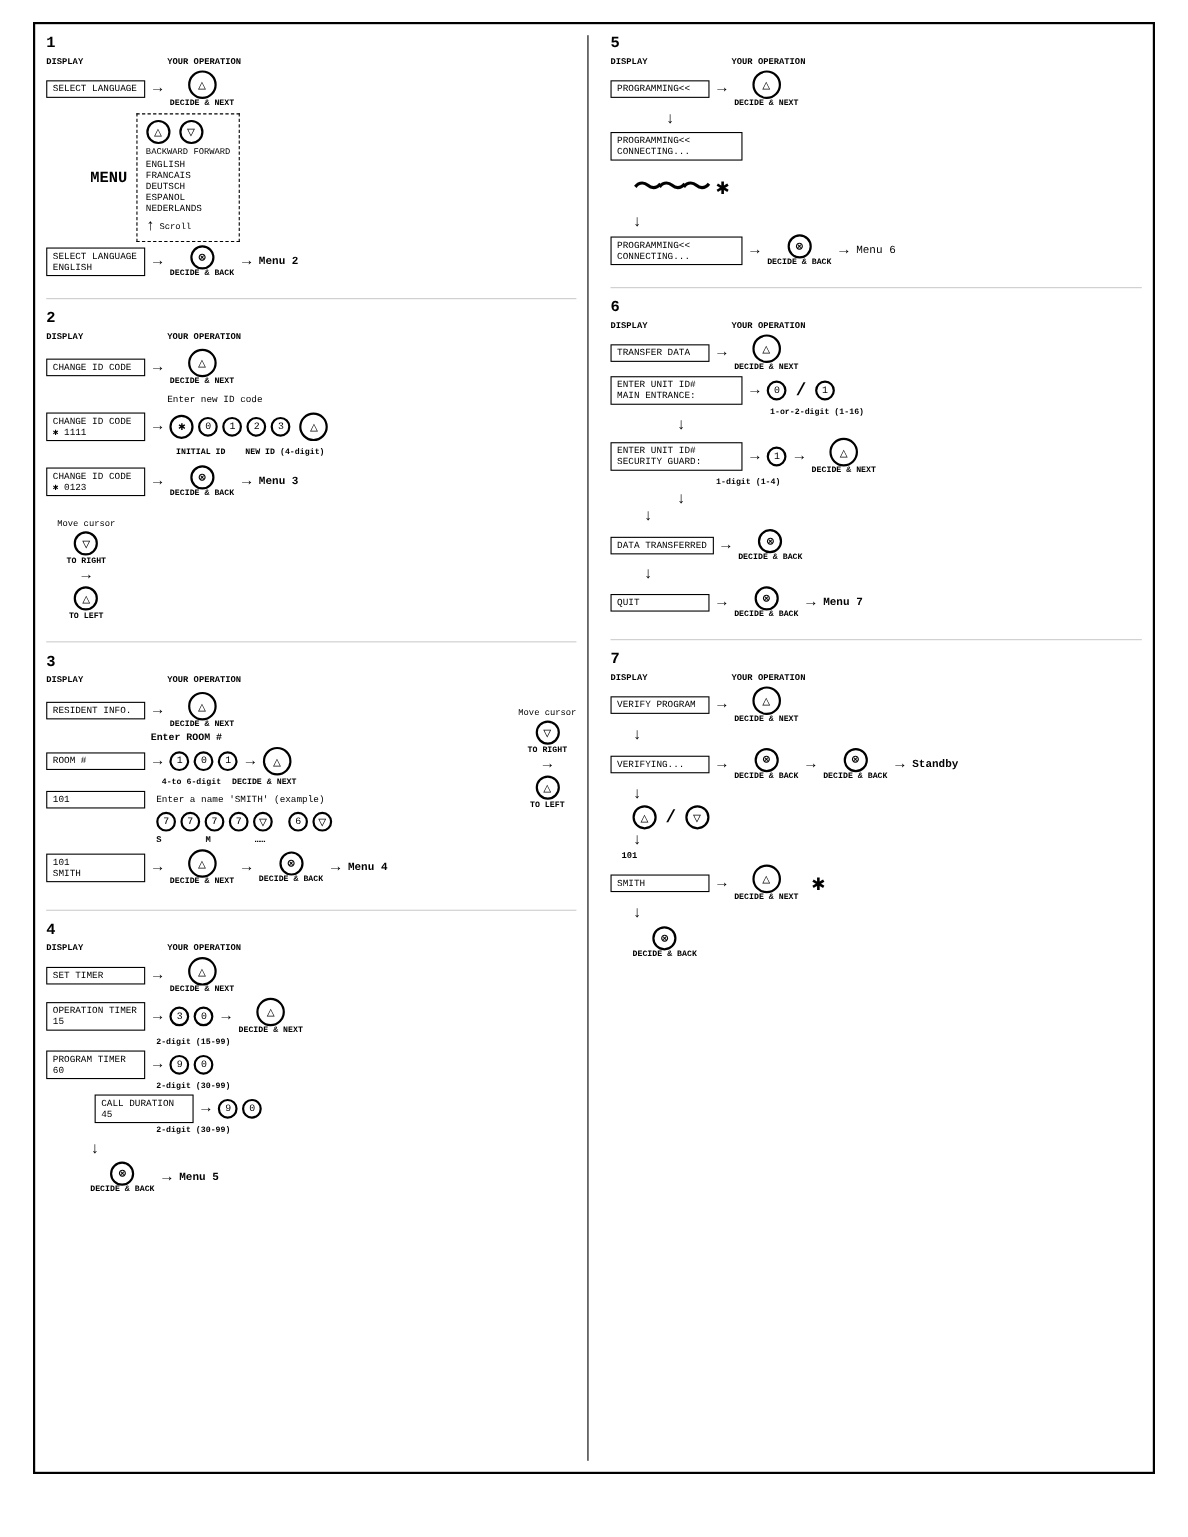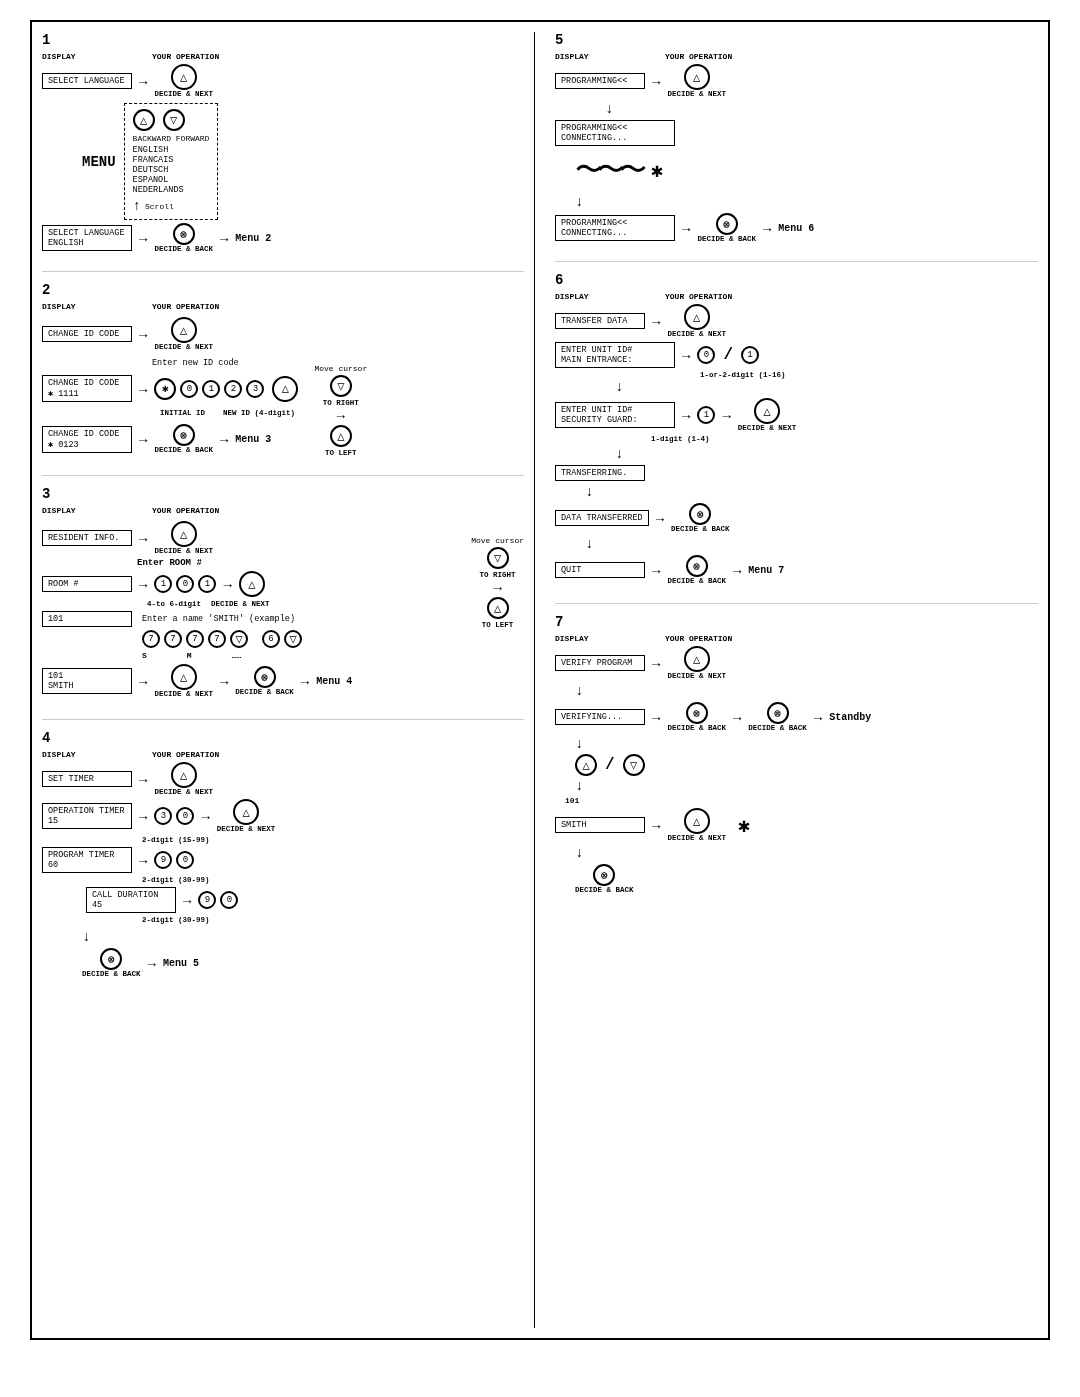--- a/index.html
+++ b/index.html
@@ -216,21 +216,21 @@
 
       <div class="section-divider"></div>
 
       <div class="section">
         <div class="section-num">2</div>
         <div class="col-header-row">
           <div class="col-header-display">DISPLAY</div>
           <div>YOUR OPERATION</div>
         </div>
 
-        <div style="display:flex;align-items:flex-end;gap:6px;">
+        <div style="display:flex;align-items:flex-start;gap:6px;flex-direction:column;">
           <div style="display:flex;flex-direction:column;gap:4px;">
 
             <div class="flow-row">
               <div class="box">CHANGE ID CODE</div>
               <span class="arrow">→</span>
               <div style="display:inline-flex;flex-direction:column;align-items:center;">
                 <div class="circle circle-lg">
                     <span style="font-size:12px;">△</span>
                   </div>
                 <div class="label-sm">DECIDE &amp; NEXT</div>
@@ -500,21 +500,21 @@
         <div class="flow-row">
           <div class="box box-wide">PROGRAMMING&lt;&lt;<br>CONNECTING...</div>
           <span class="arrow">→</span>
           <div style="display:inline-flex;flex-direction:column;align-items:center;">
             <div class="circle">
                 <span style="font-size:11px;">⊗</span>
               </div>
             <div class="label-sm">DECIDE &amp; BACK</div>
           </div>
           <span class="arrow">→</span>
-          <span style="font-size:10px;font-weight:bold;">Menu 6</span>
+          <span style="font-size:10px;font-weight:normal;">Menu 6</span>
         </div>
       </div>
 
       <div class="section-divider"></div>
 
       <div class="section">
         <div class="section-num">6</div>
         <div class="col-header-row">
           <div class="col-header-display">DISPLAY</div>
           <div>YOUR OPERATION</div>
@@ -557,23 +557,20 @@
           </div>
         </div>
         <div style="margin-left:96px;font-size:7.5px;font-weight:bold;display:flex;gap:14px;">
           <span>1-digit (1-4)</span>
         </div>
 
         <div style="margin-left:60px;margin-top:3px;">
           <span style="font-size:14px;">↓</span>
         </div>
 
-        <div class="flow-row">
-          <div class="box">TRANSFERRING.</div>
-        </div>
 
         <div style="margin-left:30px;">
           <span style="font-size:14px;">↓</span>
         </div>
 
         <div class="flow-row">
           <div class="box">DATA TRANSFERRED</div>
           <span class="arrow">→</span>
           <div style="display:inline-flex;flex-direction:column;align-items:center;">
             <div class="circle">

